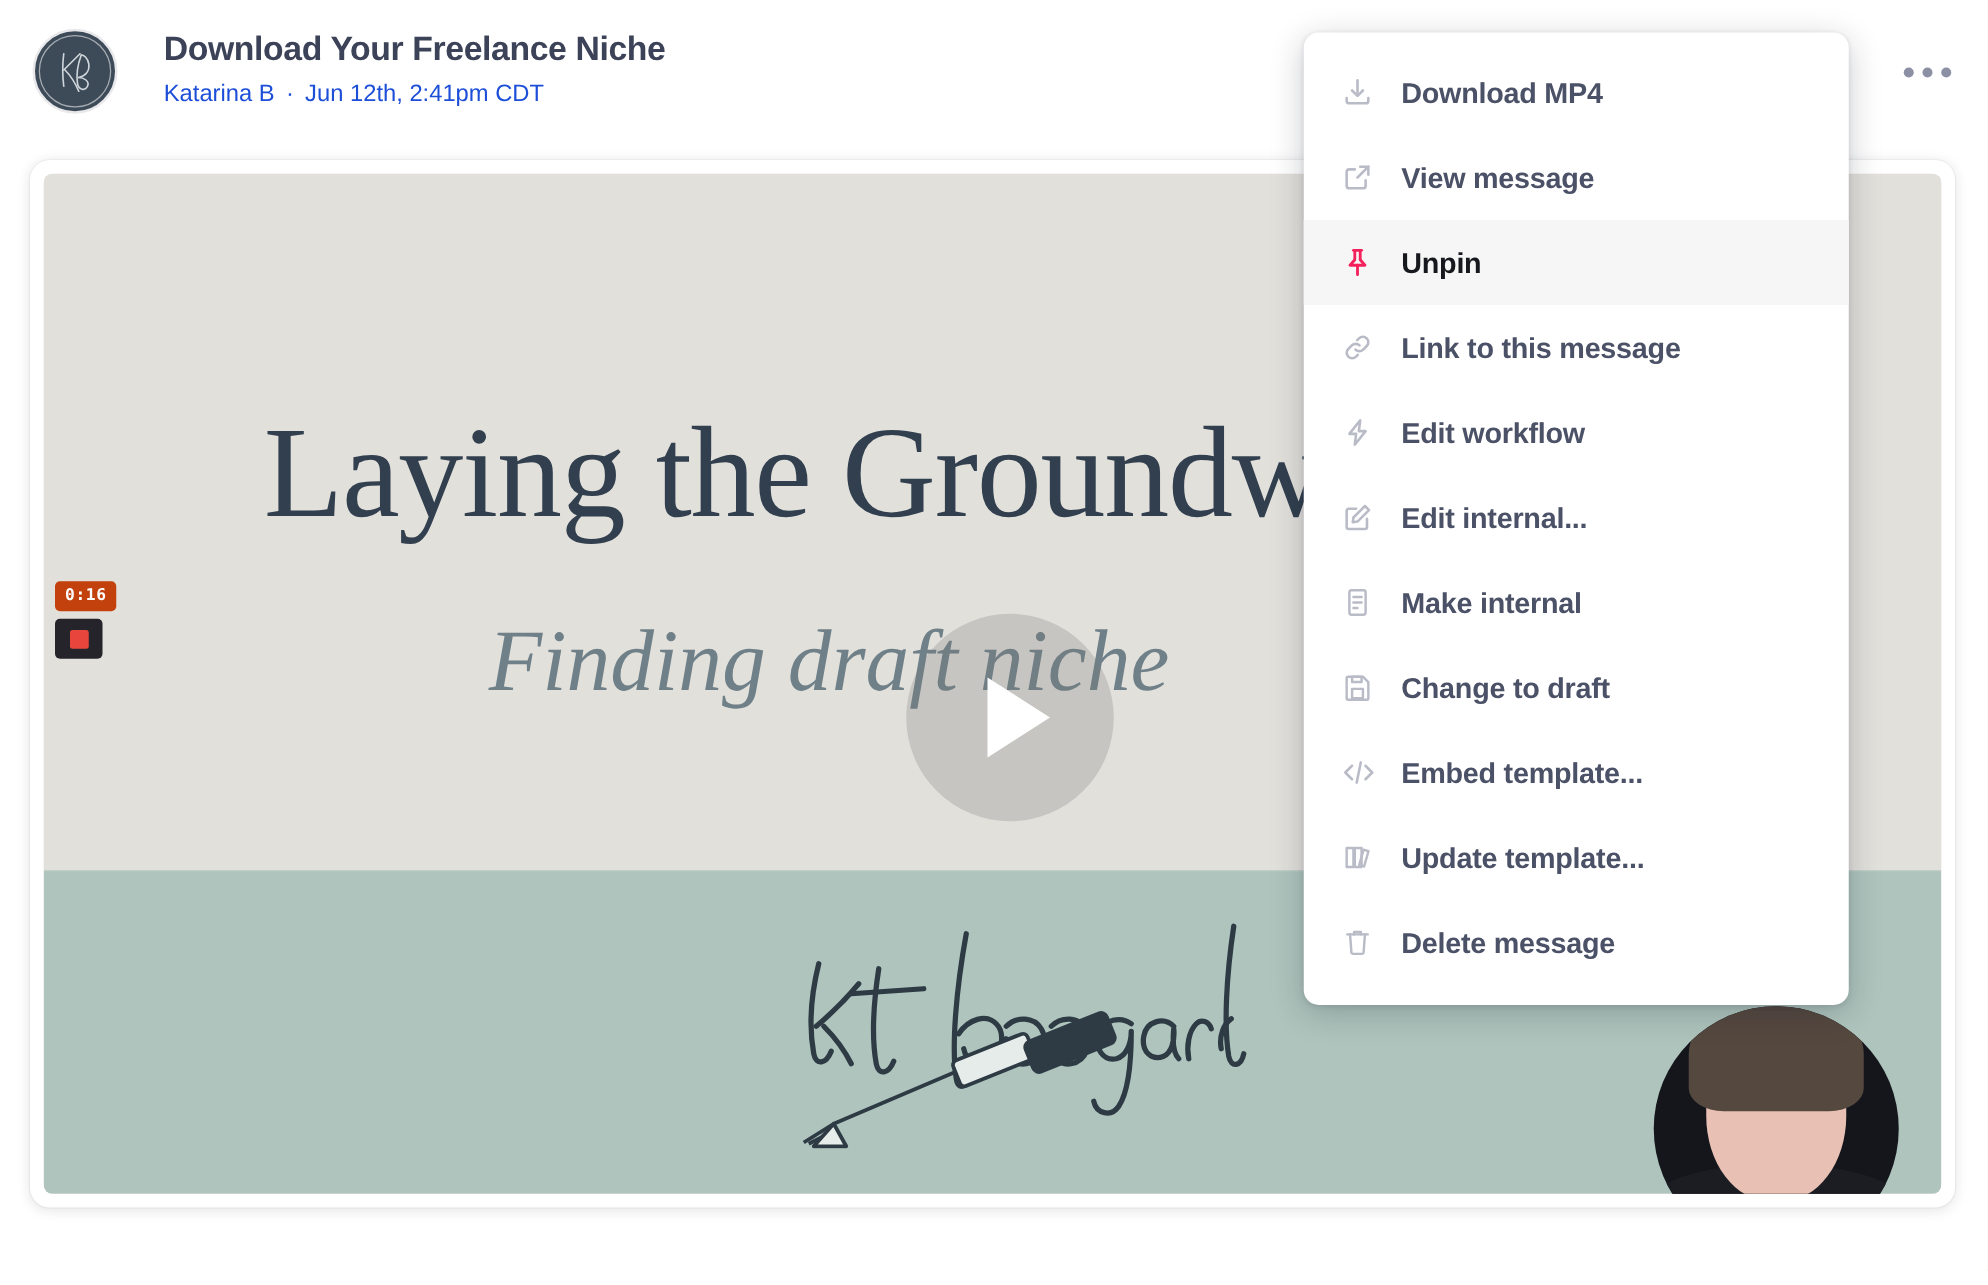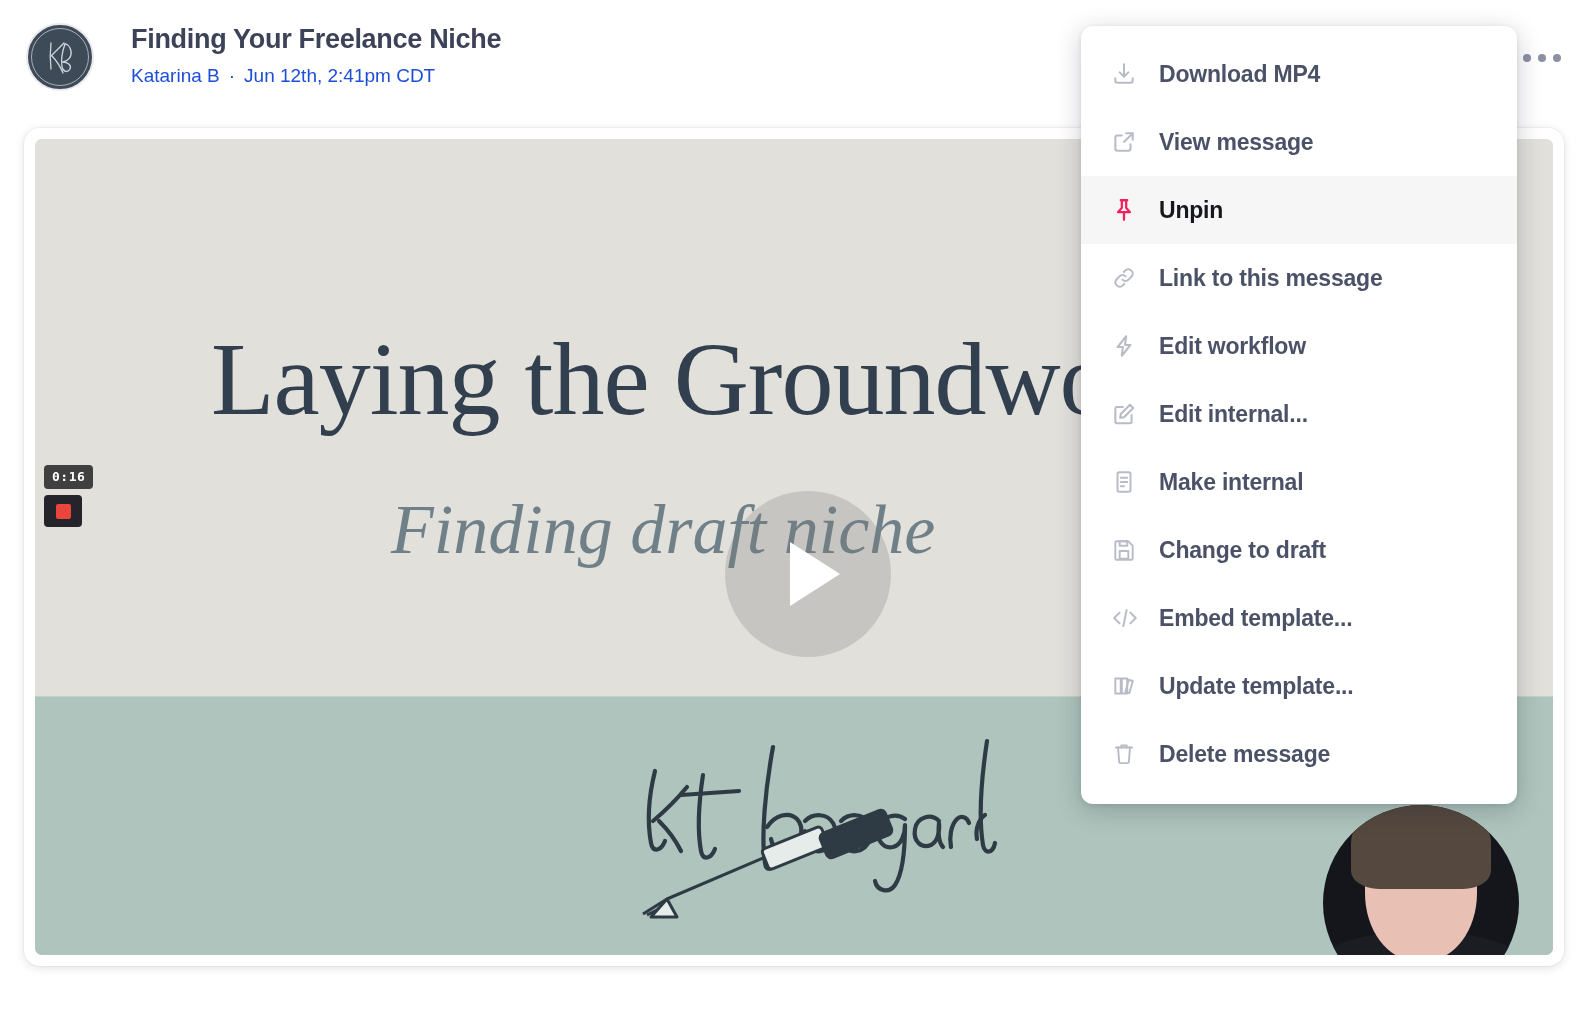--- a/index.html
+++ b/index.html
@@ -176,21 +176,21 @@
     margin-left: 14px;
     border-top: 32px solid transparent;
     border-bottom: 32px solid transparent;
     border-left: 50px solid #ffffff;
   }
 
   
   .time-badge {
     position: absolute;
     left: 9px; top: 326px;
-    background: #404040;
+    background: #c2410c;
     color: #ffffff;
     font-size: 13px;
     font-weight: bold;
     letter-spacing: 0.5px;
     padding: 4px 8px 5px;
     border-radius: 4px;
     font-family: "DejaVu Sans Mono", monospace;
   }
   .record-badge {
     position: absolute;
@@ -255,21 +255,20 @@
   .menu {
     position: absolute;
     left: 1043px;
     top: 26px;
     width: 436px;
     background: #ffffff;
     border-radius: 12px;
     box-shadow: 0 6px 26px rgba(25,28,45,0.22), 0 1px 4px rgba(25,28,45,0.10);
     padding: 14px 0 16px 0;
     z-index: 40;
-    margin-left: 38px;
   }
 
   .menu-item {
     display: flex;
     align-items: center;
     height: 68px;
     padding-left: 30px;
     cursor: pointer;
     color: #4b5166;
   }
@@ -309,21 +308,21 @@
           <path d="M13 8 C12 16, 12 26, 13 34"></path>
           <path d="M13 21 C18 16, 22 12, 26 8"></path>
           <path d="M14 21 C19 26, 22 31, 25 38"></path>
           <path d="M27 9 C24 17, 23 25, 24 32 C25 37, 30 38, 32 34 C34 30, 29 27, 25 27"></path>
           <path d="M25 27 C30 26, 34 22, 33 16 C32 11, 29 9, 27 9"></path>
         </g>
       </svg>
     </div>
 
     <div class="header-text">
-      <div class="header-title">Finding Your Freelance Niche</div>
+      <div class="header-title">Download Your Freelance Niche</div>
       <div class="header-sub">
         <span>Katarina B</span><span class="dot">·</span><span>Jun 12th, 2:41pm CDT</span>
       </div>
     </div>
 
     <div class="kebab-button">
       <i></i>
       <i></i>
       <i></i>
     </div>

